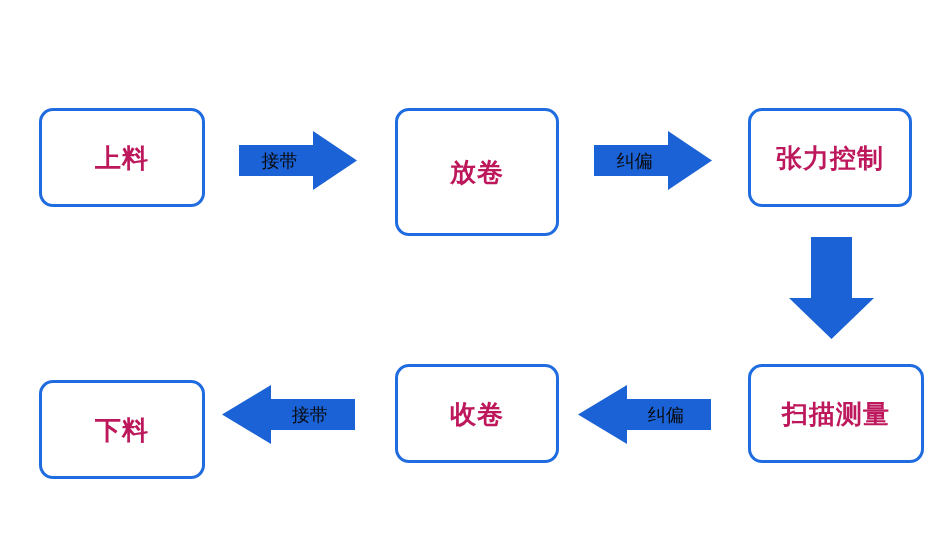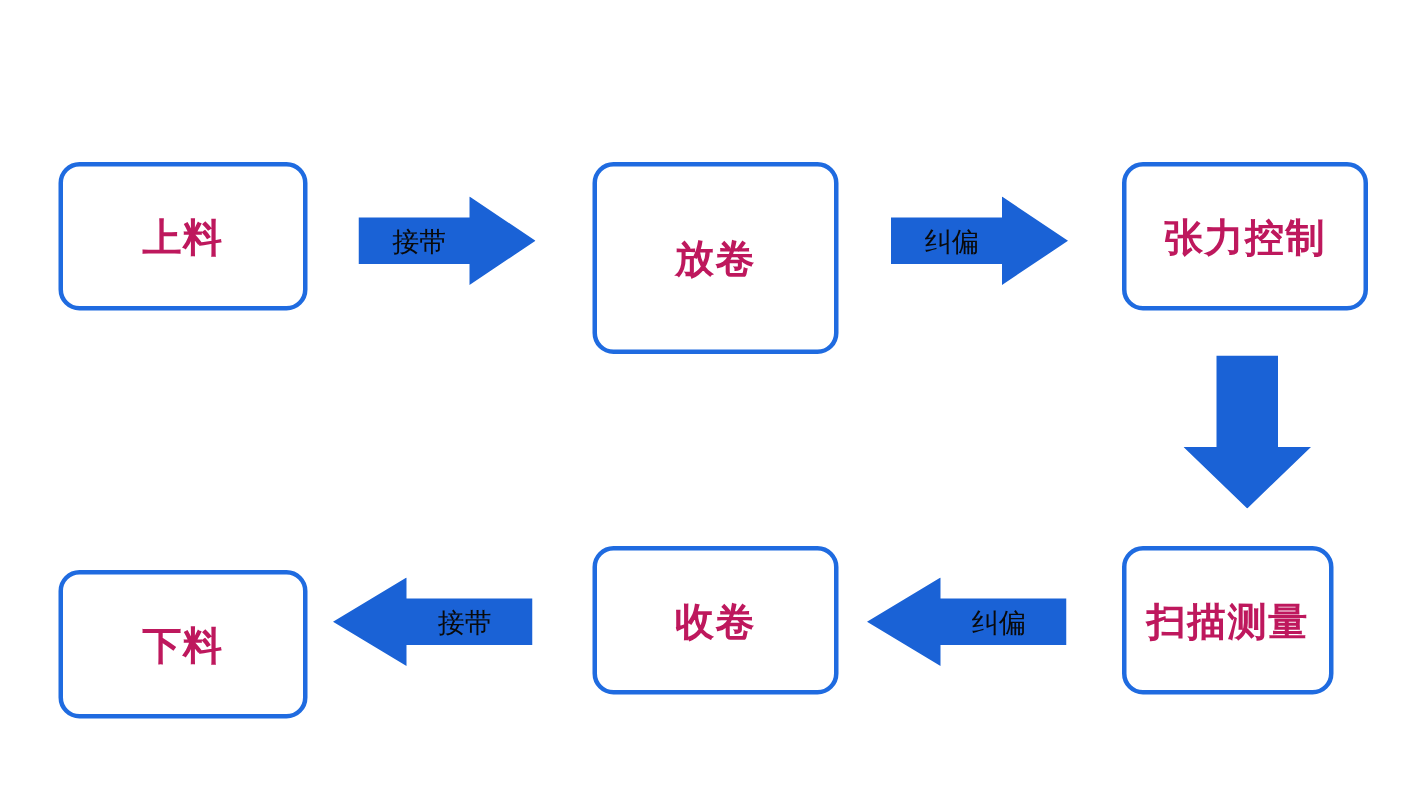--- a/index.html
+++ b/index.html
@@ -74,21 +74,21 @@
     top: 0;
     bottom: 0;
   }
 
   
   .n-top-1    { left: 39px;  top: 108px; width: 166px; height: 99px; }
   .n-top-2    { left: 395px; top: 108px; width: 164px; height: 128px; }
   .n-top-3    { left: 748px; top: 108px; width: 164px; height: 99px; }
   .n-bottom-1 { left: 39px;  top: 380px; width: 166px; height: 99px; }
   .n-bottom-2 { left: 395px; top: 364px; width: 164px; height: 99px; }
-  .n-bottom-3 { left: 748px; top: 364px; width: 141px; height: 99px; }
+  .n-bottom-3 { left: 748px; top: 364px; width: 176px; height: 99px; }
 
   
   .a-top-1  { left: 239px; top: 131px; width: 118px; height: 59px; }
   .a-top-2  { left: 594px; top: 131px; width: 118px; height: 59px; }
   .a-down   { left: 789px; top: 237px; width: 85px;  height: 102px; }
   .a-bot-1  { left: 578px; top: 385px; width: 133px; height: 59px; }
   .a-bot-2  { left: 222px; top: 385px; width: 133px; height: 59px; }
 </style>
 </head>
 <body>

